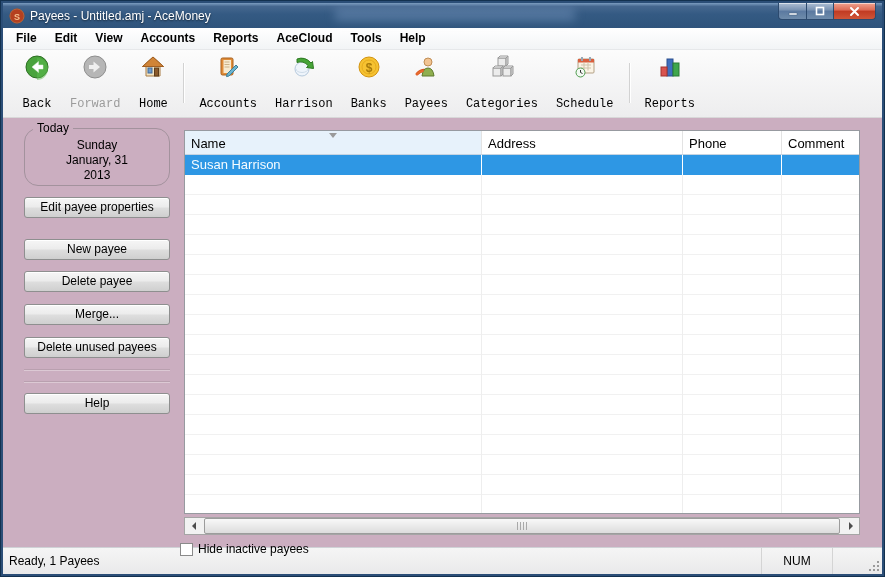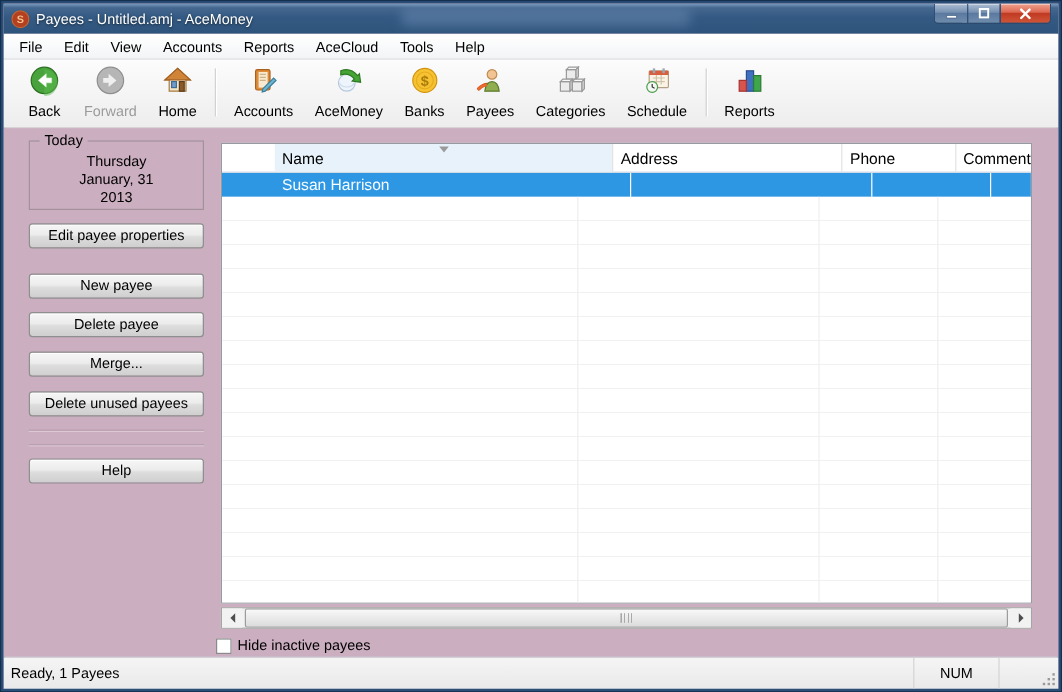--- a/index.html
+++ b/index.html
@@ -30,42 +30,42 @@
     box-shadow: inset 0 1px 0 rgba(255,255,255,.55);
   }
   .winbtn.min { width:29px; border-radius:0 0 0 4px; }
   .winbtn.max { width:27px; border-left:none; }
   .winbtn.close { width:42px; border-left:none; border-radius:0 0 4px 0;
     background:linear-gradient(to bottom,#f2a490 0%,#dc6852 45%,#c03a22 50%,#cf5538 100%); }
 
   
   .menubar {
     flex:0 0 22px; background:linear-gradient(to bottom,#ffffff,#f2f4f6);
-    display:flex; align-items:center; padding-left:4px; border-bottom:1px solid #e6e8ea;
+    display:flex; padding-left:4px; border-bottom:1px solid #e6e8ea;font-weight:bold;
   }
   .menu-item { padding:3px 9px; cursor:default; }
 
   
   .toolbar {
     flex:0 0 51px; background:linear-gradient(to bottom,#fcfcfc,#ededee);
     border-bottom:1px solid #d8d8d8; display:flex; align-items:center; padding:2px 8px 4px 10px;
   }
   .tool-btn { display:flex; flex-direction:column; align-items:center; justify-content:center;
     padding:2px 9px; min-width:48px; border-radius:3px; }
   .tool-btn .ticon { width:26px; height:26px; }
-  .tool-btn .tlabel { margin-top:6px; font-size:12px; white-space:nowrap; }
+  .tool-btn .tlabel { margin-top:17px; font-size:12px; white-space:nowrap;font-family:Liberation Mono, monospace; }
   .tool-btn.disabled .tlabel { color:#9b9b9b; }
   .tool-sep { width:1px; height:40px; background:#d2d2d2; margin:0 6px; box-shadow:1px 0 0 #ffffff; }
 
   
   .content { flex:1 1 auto; display:flex; background:#cbaec0; padding:0 0 0 5px; position:relative; }
 
   
   .sidebar { flex:0 0 176px; padding:10px 14px 0 16px; }
-  .todaybox { border:1px solid #a3929d; border-radius:0; height:58px; position:relative;
+  .todaybox { border:1px solid #a3929d; border-radius:14px; height:58px; position:relative;
     padding-top:4px; text-align:center; line-height:15px; }
   .todaybox .legend { position:absolute; top:-8px; left:8px; background:#cbaec0; padding:0 4px; }
   .side-btn {
     display:block; width:146px; height:21px; margin:11px auto 0 auto; text-align:center;
     border:1px solid #8e8f8f; border-radius:3px; font:12px "Liberation Sans",sans-serif;
     background:linear-gradient(to bottom,#f6f6f6 0%,#ececec 45%,#dddddd 55%,#cfcfcf 100%);
     box-shadow: inset 0 1px 0 #ffffff; line-height:19px; cursor:default;
   }
   .side-btn.gap { margin-top:12px; }
   .side-sep { width:146px; height:1px; background:#b9a0af; box-shadow:0 1px 0 #dcc9d4; margin:11px auto 0 auto; }
@@ -82,21 +82,21 @@
   .hcell.sorted { background:#e7f2fb; }
   .sort-arrow { position:absolute; top:2px; left:50%; margin-left:-4px; width:0; height:0;
     border-left:4px solid transparent; border-right:4px solid transparent; border-top:5px solid #9a9a9a; }
   .grid-row-selected { display:flex; height:20px; background:#2e97e4; color:#f6fcff; font-size:13px; }
   .grid-row-selected .cell { padding:2px 4px 0 6px; border-right:1px solid #ffffff; overflow:hidden; white-space:nowrap; }
   .grid-body { position:absolute; left:0; right:0; top:44px; bottom:0;
     background:repeating-linear-gradient(to bottom,#ffffff 0 19px,#f1f1f1 19px 20px); }
   .vline { position:absolute; top:0; bottom:0; width:1px; background:#eeeeee; }
 
   
-  .c0{ width:297px;margin-left:44px; } .c1{ width:201px; } .c2{ width:99px; } .c3{ flex:1; border-right:none!important;align-items:flex-end; }
+  .c0{ width:297px; } .c1{ width:201px; } .c2{ width:99px; } .c3{ flex:1; border-right:none!important;align-items:flex-end; }
 
   
   .hscroll { position:absolute; left:0; top:399px; width:676px; height:18px;
     border:1px solid #a5a5a5; background:#f2f2f2; display:flex; align-items:stretch; }
   .sb-arrow { width:17px; display:flex; align-items:center; justify-content:center; background:#f2f2f2; }
   .sb-arrow .tri { width:0; height:0; border-top:4px solid transparent; border-bottom:4px solid transparent; }
   .sb-arrow.left .tri { border-right:4px solid #4d4d4d; }
   .sb-arrow.right .tri { border-left:4px solid #4d4d4d; }
   .sb-thumb { flex:1; margin:0 2px; border:1px solid #9c9c9c; border-radius:2px;
     background:linear-gradient(to bottom,#f8f8f8,#dcdcdc); position:relative; }
@@ -202,21 +202,21 @@
       </svg>
       <span class="tlabel">Accounts</span>
     </div>
 
     <div class="tool-btn">
       <svg class="ticon" viewBox="0 0 26 26">
         <circle cx="11" cy="15" r="7" fill="#eef4fb" stroke="#b6c9dc"></circle>
         <path d="M5 15 a6 3.5 0 0 0 12 0" fill="none" stroke="#cfdce9"></path>
         <path d="M6 5 q8 -3 14 4 l1.5 -1.5 l1 7 l-7 -1 l1.8 -1.8 q-5 -5.5 -11.3 -3.2 Z" fill="#46a437" stroke="#2e7a22"></path>
       </svg>
-      <span class="tlabel">AceMoney</span>
+      <span class="tlabel">Harrison</span>
     </div>
 
     <div class="tool-btn">
       <svg class="ticon" viewBox="0 0 26 26">
         <circle cx="13" cy="13" r="10" fill="#f6c231" stroke="#d2930f"></circle>
         <circle cx="13" cy="13" r="7" fill="none" stroke="#e5ab1d"></circle>
         <text x="13" y="17.5" font-size="12" font-weight="bold" font-family="Liberation Sans" fill="#a87a0a" text-anchor="middle">$</text>
       </svg>
       <span class="tlabel">Banks</span>
     </div>
@@ -271,21 +271,21 @@
       </svg>
       <span class="tlabel">Reports</span>
     </div>
   </div>
 
   <div class="content">
 
     <div class="sidebar">
       <div class="todaybox">
         <span class="legend">Today</span>
-        <div style="margin-top:5px;">Thursday</div>
+        <div style="margin-top:5px;">Sunday</div>
         <div>January, 31</div>
         <div>2013</div>
       </div>
       <button class="side-btn">Edit payee properties</button>
       <button class="side-btn" style="margin-top:21px;">New payee</button>
       <button class="side-btn">Delete payee</button>
       <button class="side-btn gap">Merge...</button>
       <button class="side-btn gap">Delete unused payees</button>
       <div class="side-sep"></div>
       <div class="side-sep"></div>

